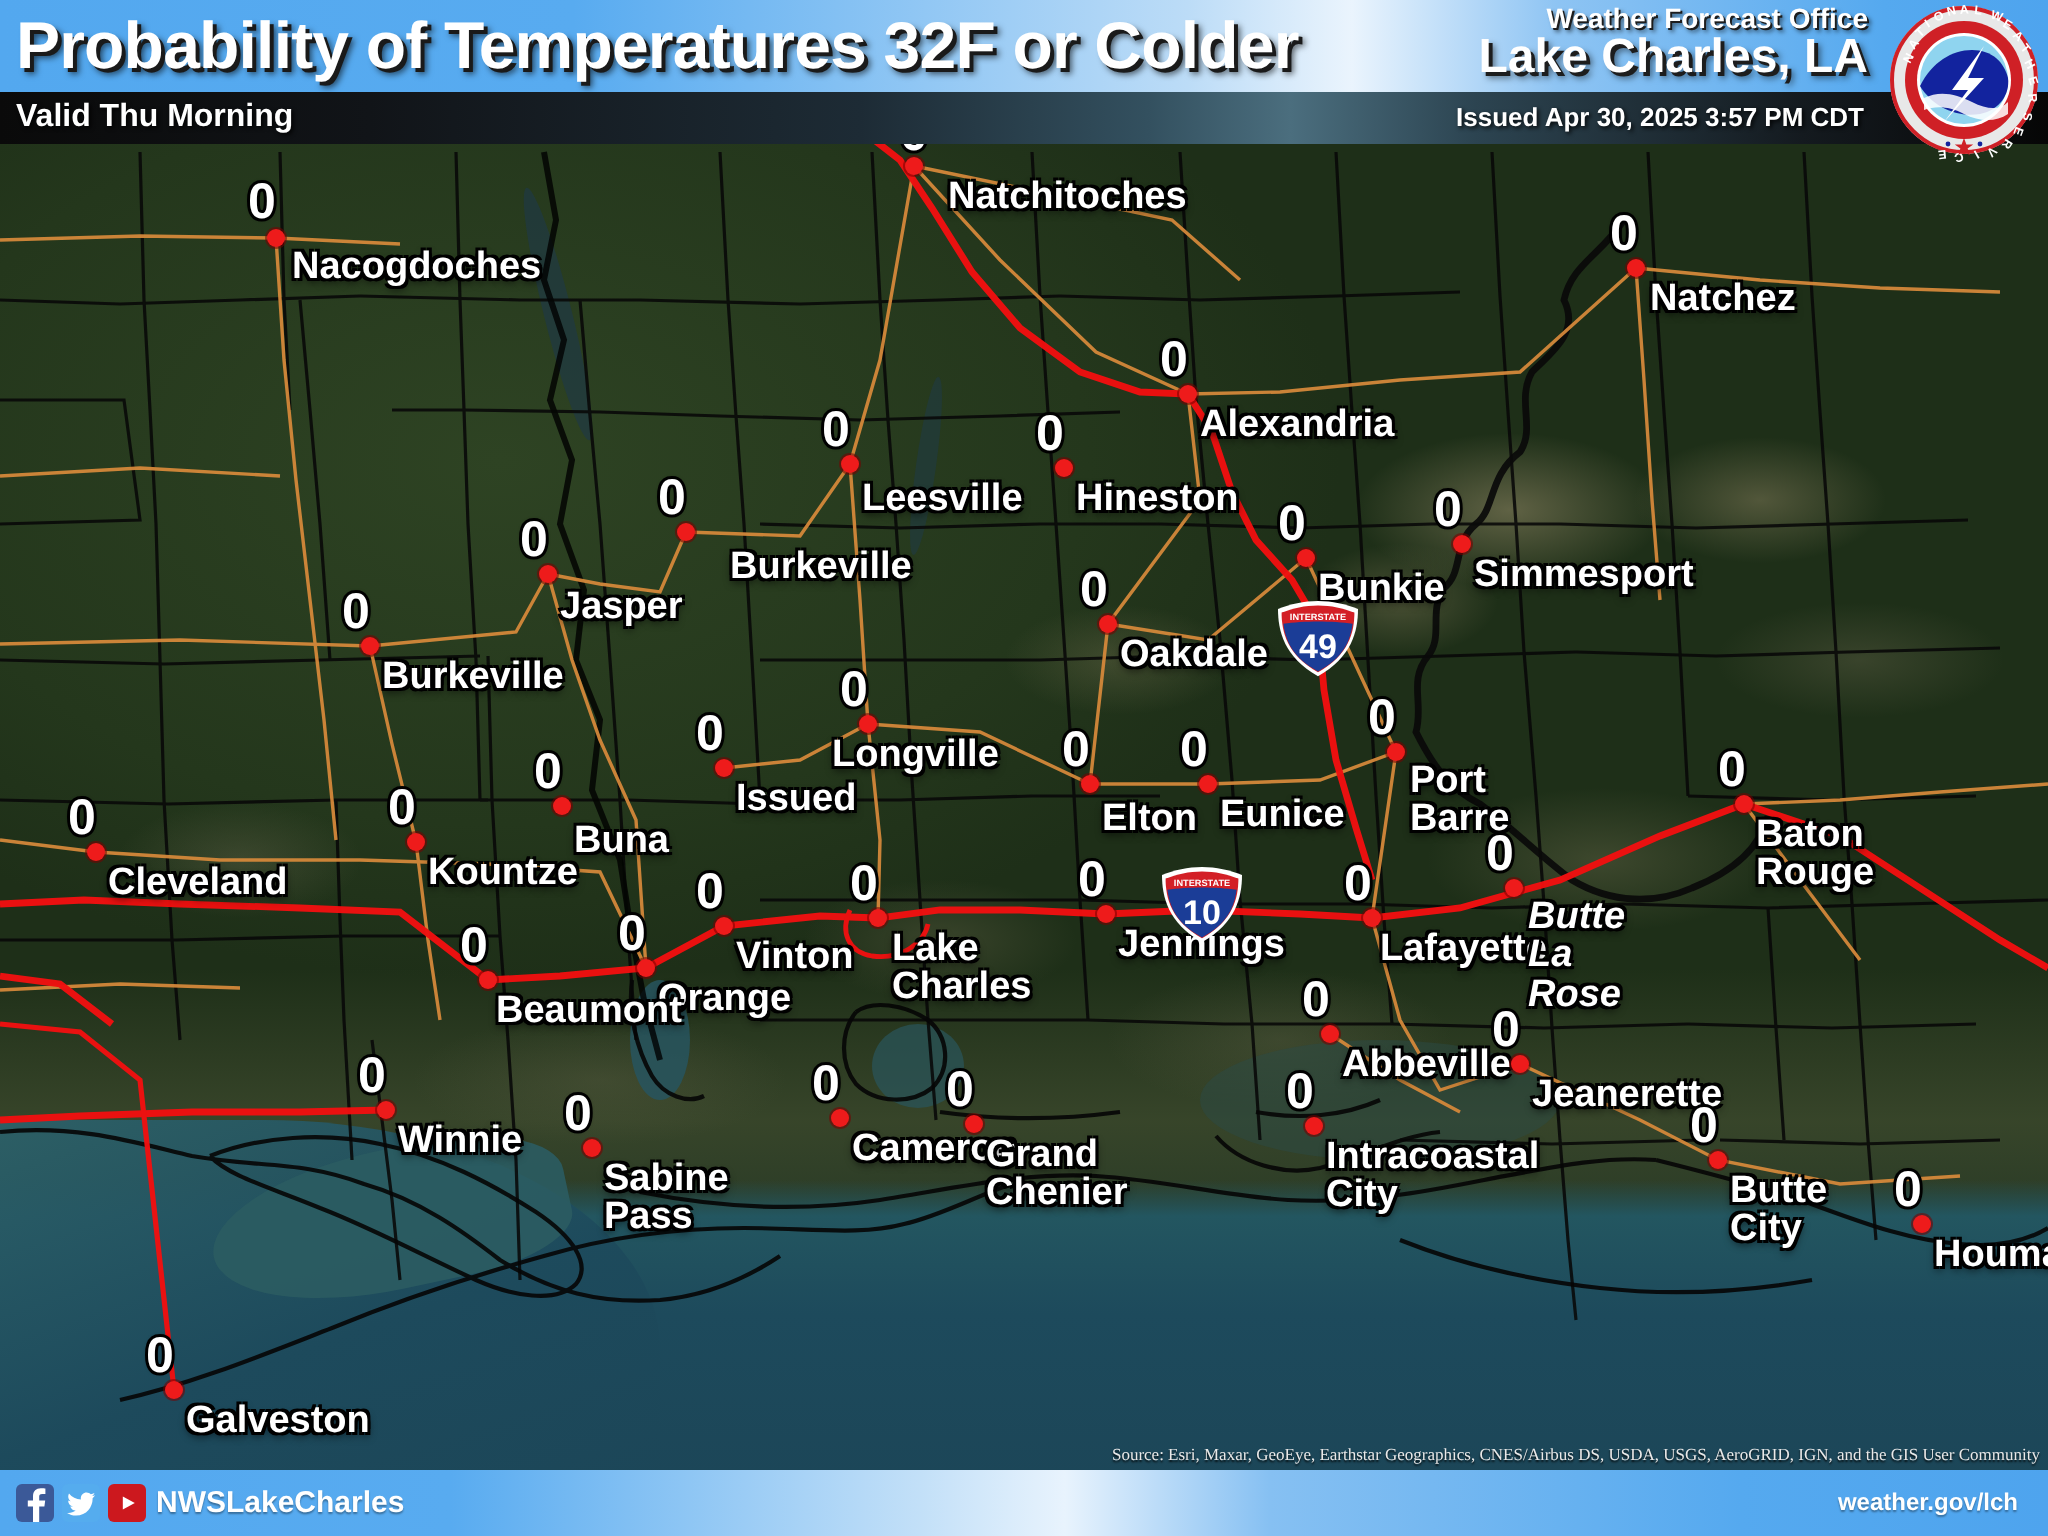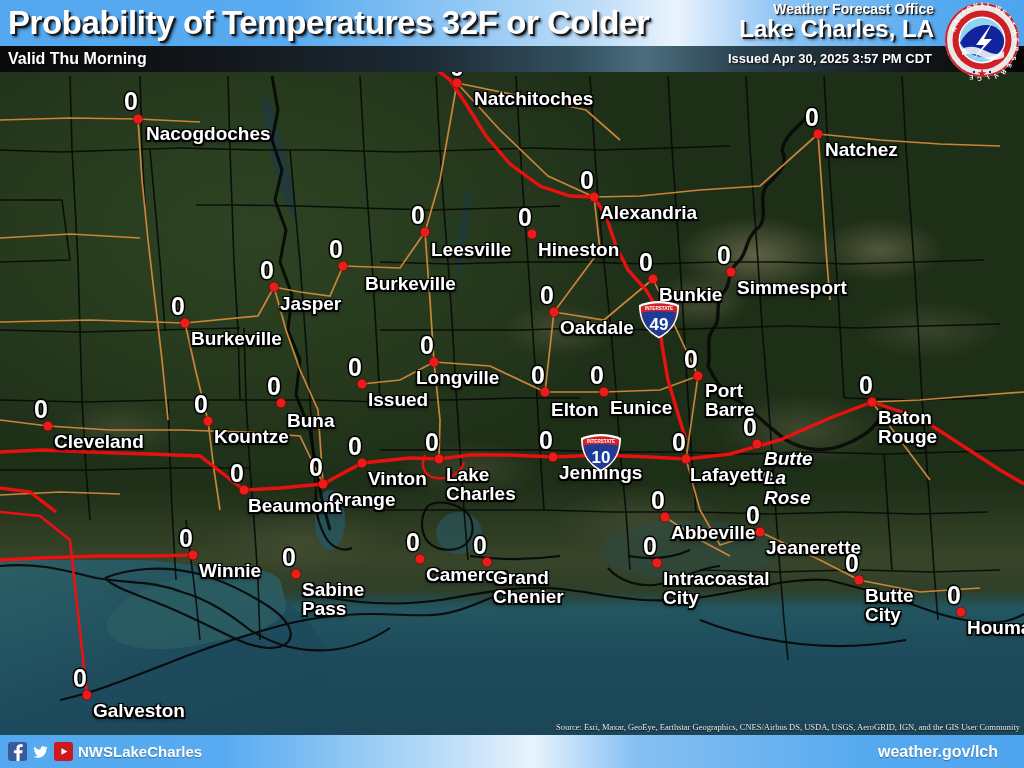--- a/index.html
+++ b/index.html
@@ -150,22 +150,22 @@
   #fb{left:8px;background:#3b5998;}
   #tw{left:31px;background:#55acee;}
   #yt{left:54px;background:#cc181e;}
   .social svg{display:block;}
   #handle{
     position:absolute;left:78px;top:0;line-height:33px;
     font-size:15px;font-weight:bold;color:#fff;
     text-shadow:0 1px 1px rgba(0,0,0,.35);
   }
   #weburl{
-    position:absolute;right:26px;top:0;line-height:33px;
-    font-size:16px;font-weight:bold;color:#fff;
+    position:absolute;right:15px;top:0;line-height:33px;
+    font-size:12px;font-weight:bold;color:#fff;
     text-shadow:0 1px 1px rgba(0,0,0,.35);
   }
   #source{
     position:absolute;right:4px;bottom:36px;
     font-family:"Liberation Serif",serif;
     font-size:8.5px;color:#e9e9e9;
     text-shadow:0 1px 1px rgba(0,0,0,.85);
     white-space:nowrap;
   }
 

